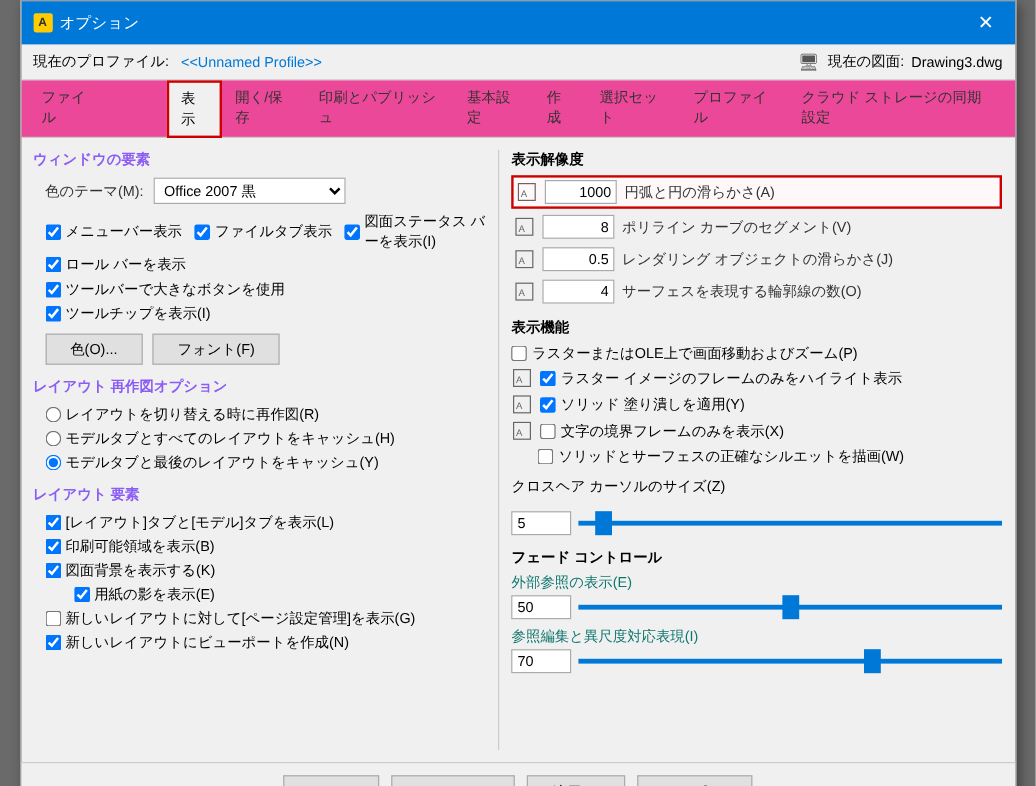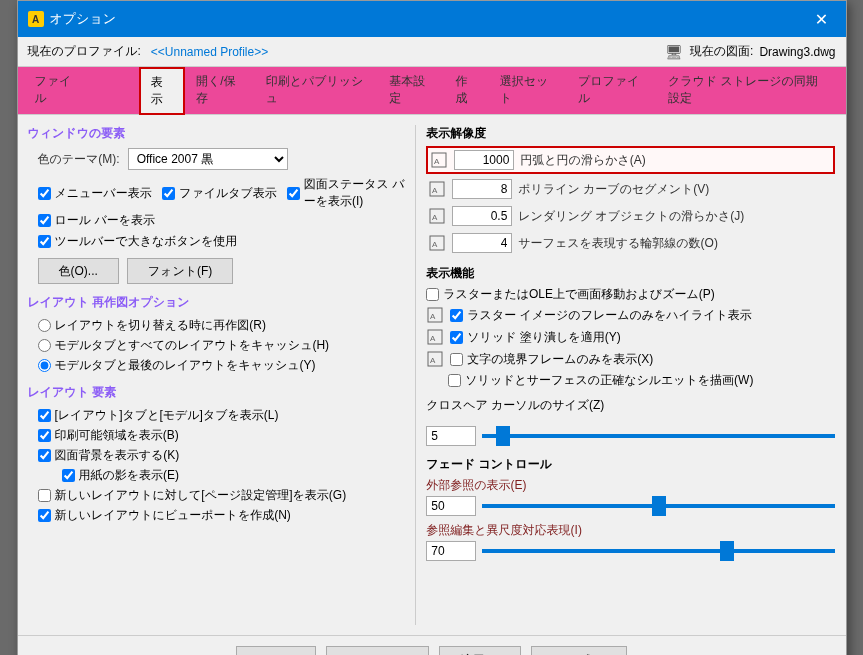--- a/index.html
+++ b/index.html
@@ -286,21 +286,21 @@
     input[type=range]::-webkit-slider-thumb {
       -webkit-appearance: none;
       width: 14px;
       height: 20px;
       background: #0078d7;
       cursor: pointer;
     }
     .fade-sub-title {
       font-size: 12px;
       margin-bottom: 2px;
-      color: #7f1d1d;
+      color: #0f766e;
     }
 
     .bottom-bar {
       border-top: 1px solid #ccc;
       padding: 10px;
       display: flex;
       justify-content: center;
       gap: 10px;
       background: #f0f0f0;
     }
@@ -371,20 +371,23 @@
           <label class="checkbox-label">
             <input type="checkbox" checked="" style=""> 図面ステータス バーを表示(I)
           </label>
           <label class="checkbox-label">
             <input type="checkbox" checked="" style=""> ロール バーを表示
           </label>
         </div>
         <label class="checkbox-label" style="margin-bottom:3px">
           <input type="checkbox" checked="" style=""> ツールバーで大きなボタンを使用
         </label>
+        <label class="checkbox-label" style="margin-bottom:6px">
+          <input type="checkbox" checked="" style=""> ツールチップを表示(I)
+        </label>
         <div class="btn-row">
           <button class="btn">色(O)...</button>
           <button class="btn">フォント(F)</button>
         </div>
       </div>
 
       <div class="section-title" style="margin-top:10px">レイアウト 再作図オプション</div>
       <div class="indent">
         <label class="radio-label">
           <input type="radio" name="layout_radio" style=""> レイアウトを切り替える時に再作図(R)

